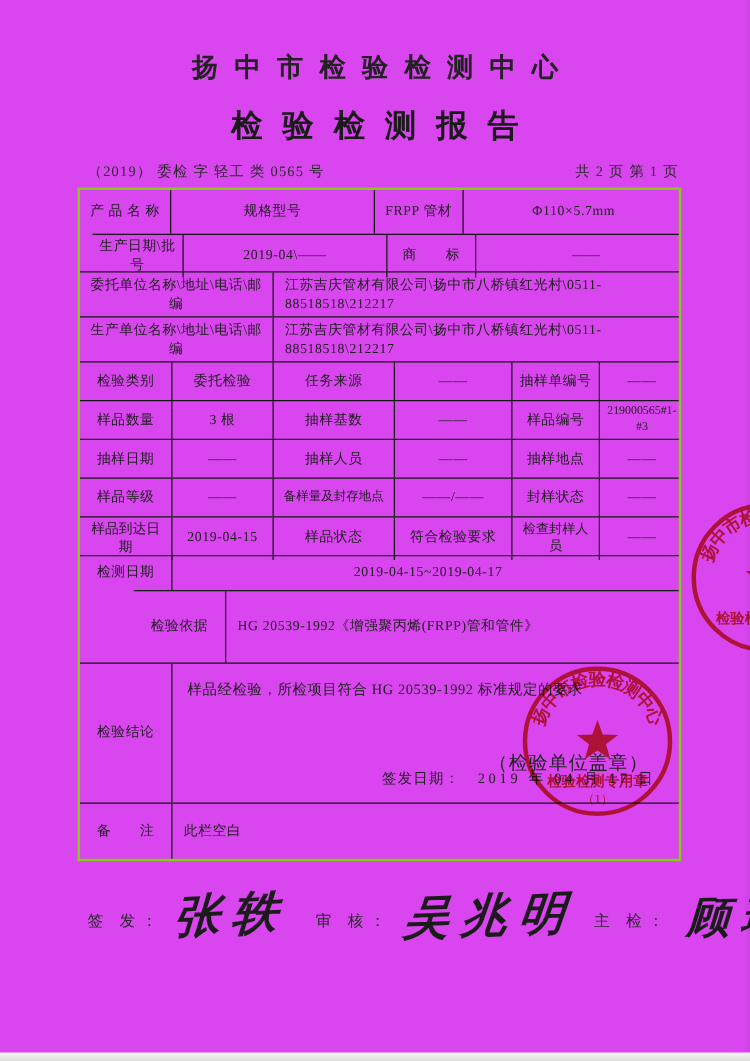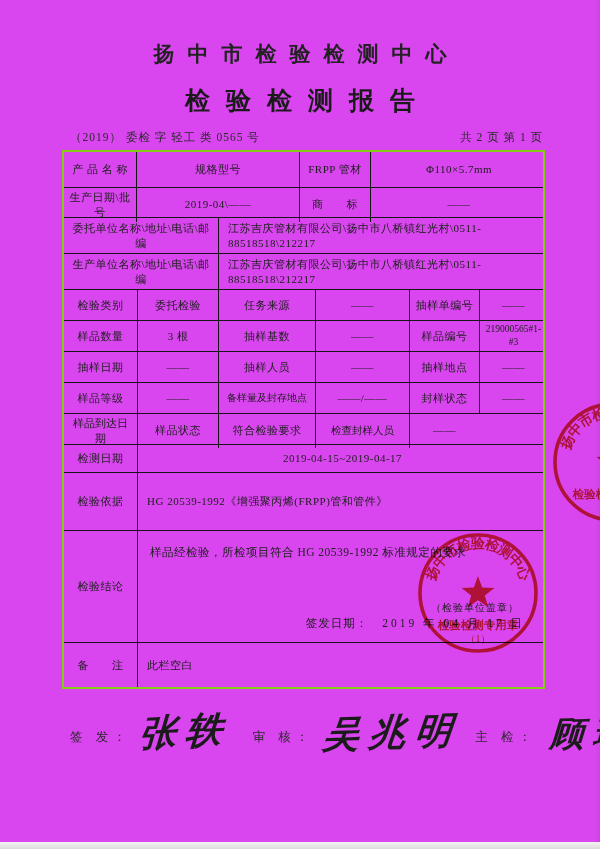--- a/index.html
+++ b/index.html
@@ -36,25 +36,25 @@
     display:flex; align-items:center; justify-content:center;
     font-size:11px; letter-spacing:0.5px; text-align:center;
     padding:2px 4px; line-height:1.35; color:#202020;
   }
   .cell + .cell { border-left:1.5px solid #161616; }
   .cell.left { justify-content:flex-start; text-align:left; padding-left:9px; }
   .cols4 { grid-template-columns:72px 163px 71px 177px; }
   .cols2a { grid-template-columns:154px 329px; }
   .cols6 { grid-template-columns:73px 81px 97px 94px 70px 68px; }
   .cols2b { grid-template-columns:73px 410px; }
-  .h35{height:35px;} .h30{height:30px;} .h36{height:36px;} .h31{height:31px;}
-  .h28{height:28px;} .h58{height:58px;} .h112{height:112px;} .h45{height:45px;}
+  .h35{height:35px;} .h30{height:30px;margin-left:10px;} .h36{height:36px;} .h31{height:31px;}
+  .h28{height:28px;} .h58{height:58px;margin-left:43px;} .h112{height:112px;} .h45{height:45px;}
   .conclusion-cell { position:relative; display:block; padding:0; }
   .conclusion-text { position:absolute; left:12px; top:14px; font-size:11.5px; letter-spacing:0.5px; }
-  .seal-note { position:absolute; right:28px; top:70px; font-size:10px; letter-spacing:1px; }
+  .seal-note { position:absolute; right:28px; top:70px; font-size:15px; letter-spacing:1px; }
   .issue-line { position:absolute; right:22px; bottom:10px; font-size:11.5px; letter-spacing:1px; }
   .issue-line .dt { margin-left:14px; letter-spacing:3px; }
   
   .seal { position:absolute; mix-blend-mode:multiply; opacity:0.92; }
   .seal-main { left:413px; top:528px; width:130px; height:130px; }
   .seal-edge { left:548px; top:397px; width:130px; height:130px; }
   
   .sign-row {
     position:absolute; left:0; top:697px; width:600px; height:80px;
     display:flex; align-items:center; padding-left:70px;
@@ -147,20 +147,21 @@
       <div class="cell">样品等级</div>
       <div class="cell">——</div>
       <div class="cell" style="font-size:10px;letter-spacing:0;text-align:right;">备样量及封存地点</div>
       <div class="cell">——/——</div>
       <div class="cell">封样状态</div>
       <div class="cell">——</div>
     </div>
 
     <div class="t-row cols6 h31">
       <div class="cell" style="letter-spacing:0;">样品到达日期</div>
+      <div class="cell">2019-04-15</div>
       <div class="cell">样品状态</div>
       <div class="cell">符合检验要求</div>
       <div class="cell" style="letter-spacing:0;font-size:10.5px;">检查封样人员</div>
       <div class="cell">——</div>
     </div>
 
     <div class="t-row cols2b h28">
       <div class="cell">检测日期</div>
       <div class="cell">2019-04-15~2019-04-17</div>
     </div>

